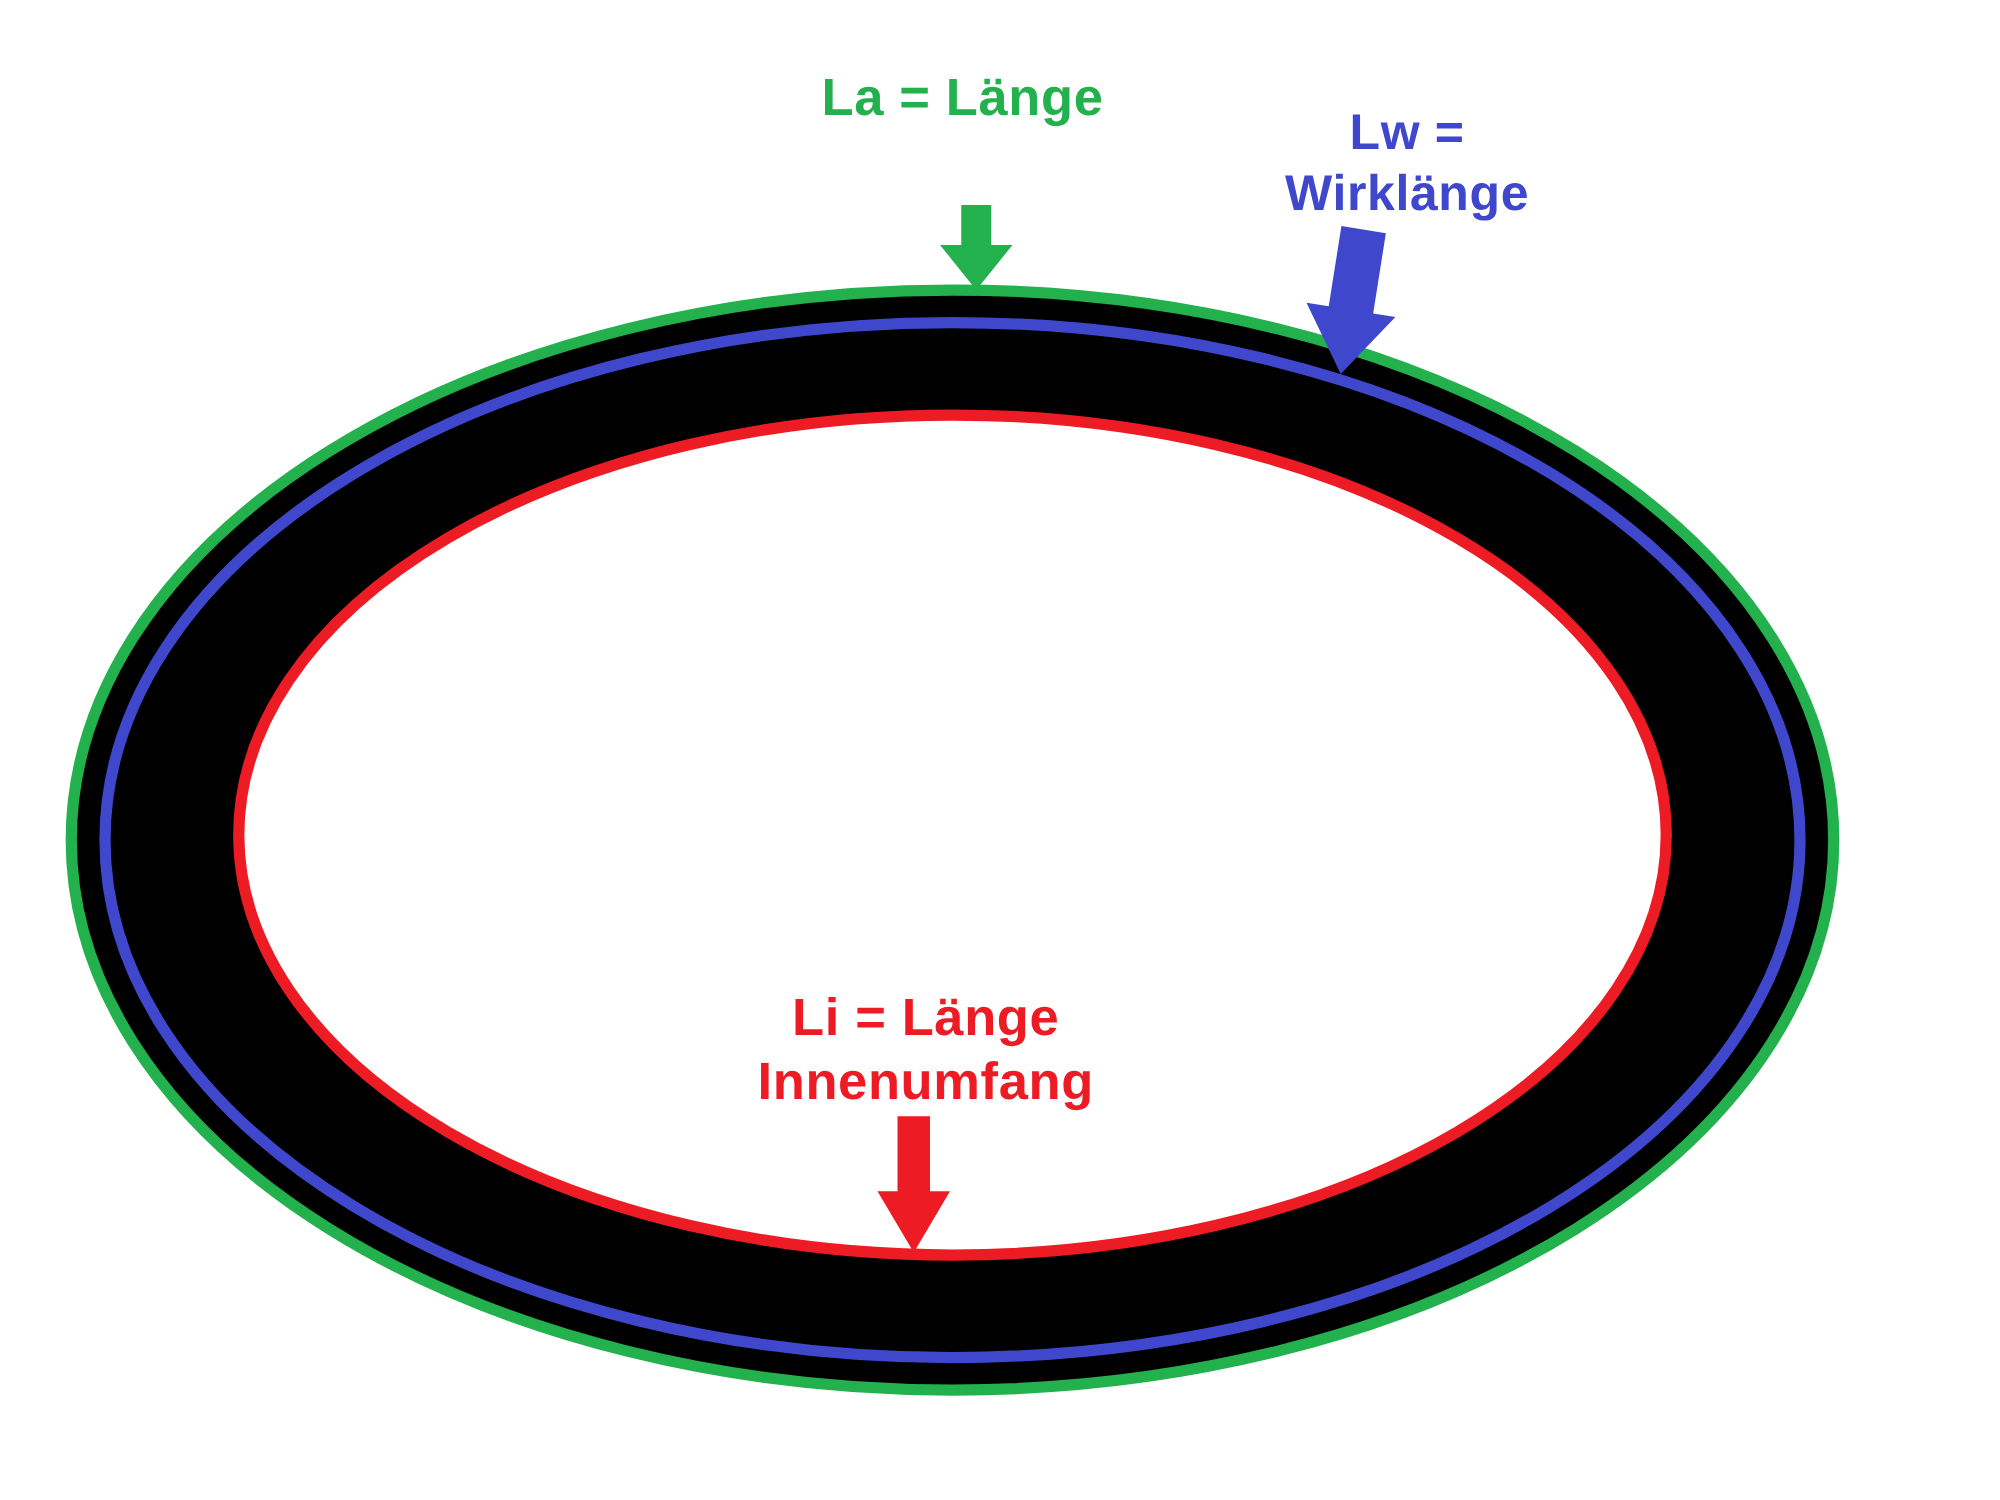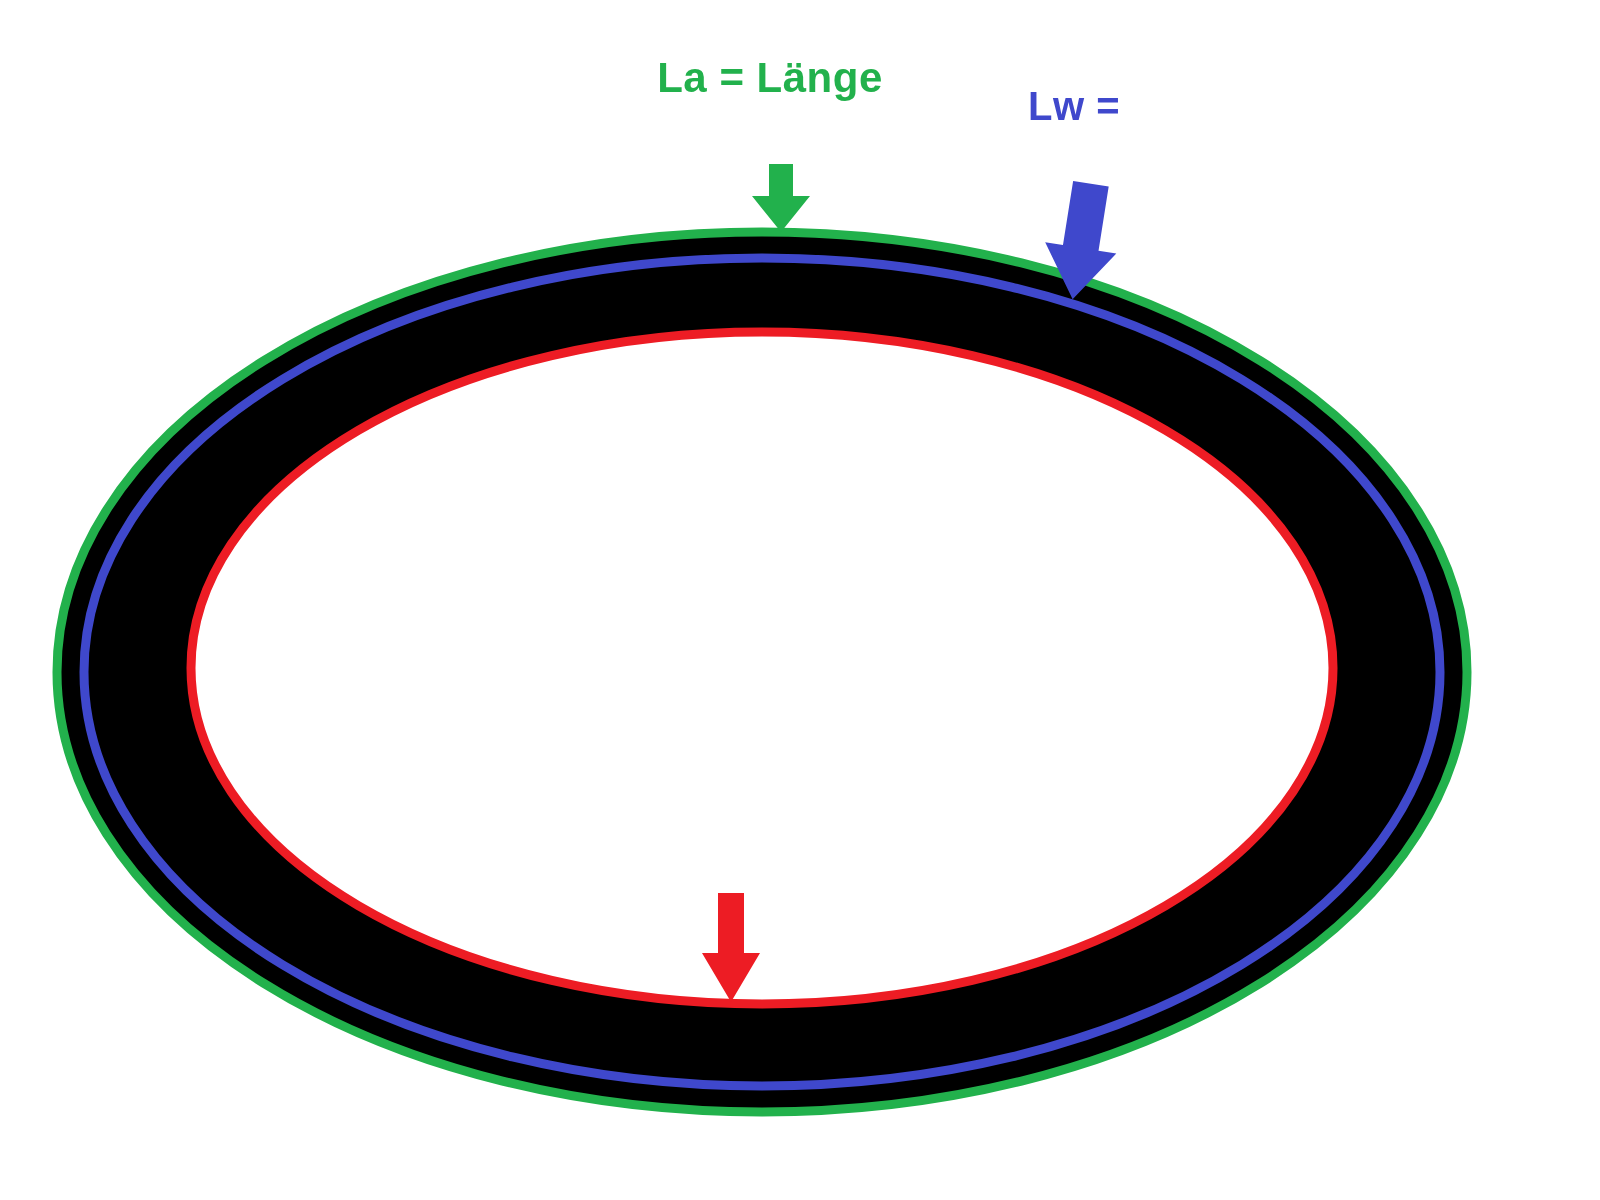--- a/index.html
+++ b/index.html
@@ -73,16 +73,21 @@
 
     <path d="M718,893 L744,893 L744,953 L760,953 L731,1002 L702,953 L718,953 Z" fill="#ED1C24"></path>
   </svg>
 
   <div class="label label-outer">
     <span>La = Länge</span>
   </div>
 
   <div class="label label-effective">
     <span>Lw =</span>
+    <span>Wirklänge</span>
   </div>
 
+  <div class="label label-inner">
+    <span>Li = Länge</span>
+    <span>Innenumfang</span>
+  </div>
 
 </div>
 
 </body></html>

